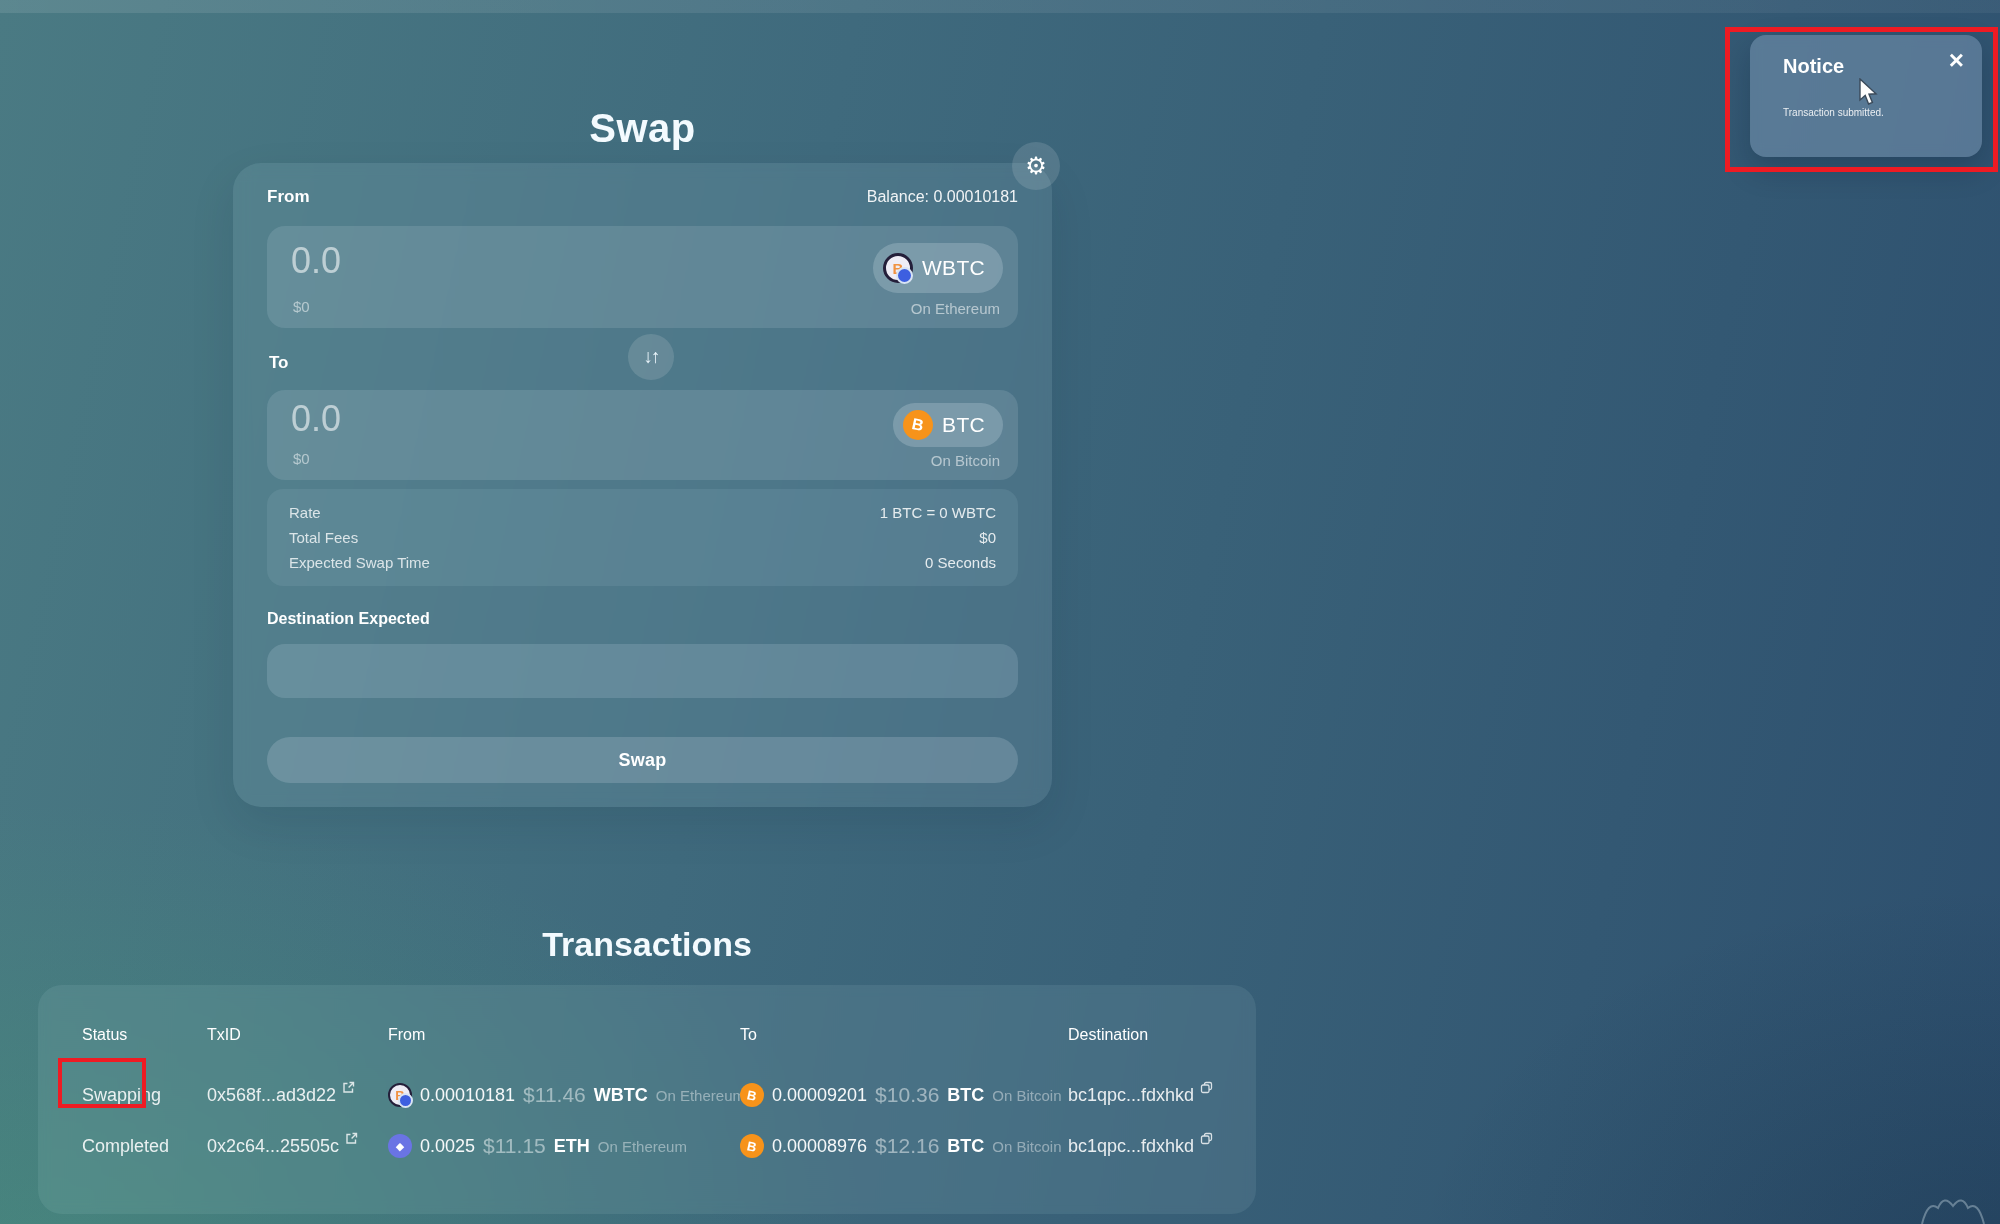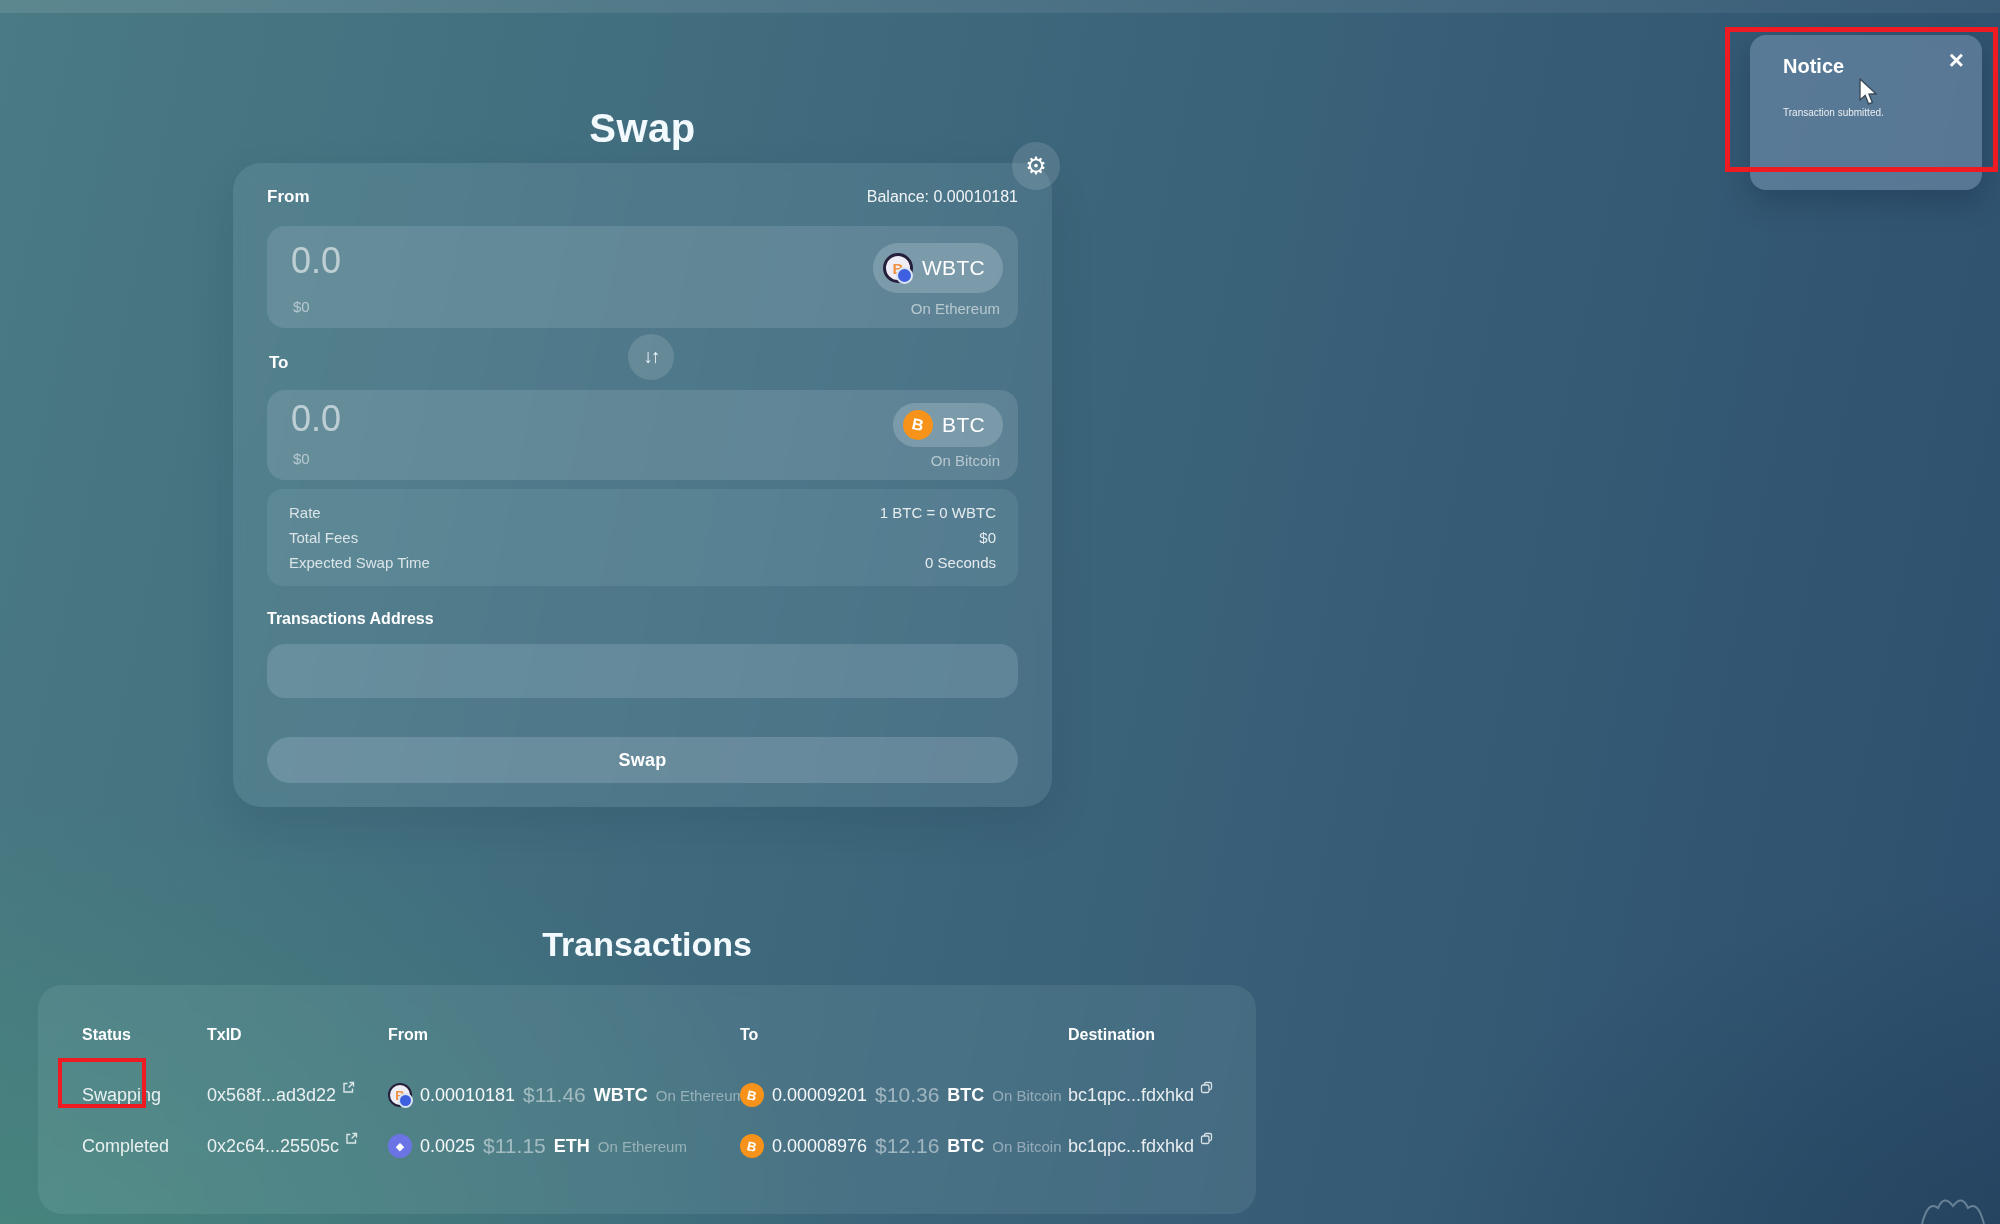--- a/index.html
+++ b/index.html
@@ -86,31 +86,31 @@
   
   .tx-title{position:absolute; left:38px; top:925px; width:1218px; text-align:center;
     font-size:34px; font-weight:700; color:#f3fafe;}
   .tx-card{position:absolute; left:38px; top:985px; width:1218px; height:229px; border-radius:24px;
     background:rgba(215,240,246,.09); backdrop-filter:blur(6px);}
   .tx-head{position:absolute; top:40px; left:0; right:0; height:20px;}
   .tx-row{position:absolute; left:0; right:0; height:32px;}
   .tx-row.r0{top:82px;} .tx-row.r1{top:133px;}
   .c{position:absolute; white-space:nowrap; display:flex; align-items:center; gap:8px; height:32px;}
   .c-status{left:44px;} .c-txid{left:169px;} .c-from{left:350px;} .c-to{left:702px;} .c-dest{left:1030px;}
-  .tx-head .c{font-size:16px; font-weight:700; color:#fff; height:20px;}
+  .tx-head .c{font-size:16px; font-weight:400; color:#fff; height:20px;}
   .tx-row .c{font-size:18px; color:rgba(255,255,255,.88);margin-top:12px;}
   .cell-amt{color:rgba(255,255,255,.95);}
   .cell-usd{color:rgba(255,255,255,.48); font-size:21px;}
   .cell-sym{font-weight:700; color:#fff;}
   .cell-net{color:rgba(255,255,255,.42); font-size:15px;}
   .link{cursor:pointer; display:flex; align-items:center; gap:6px; color:rgba(255,255,255,.88);}
   .sup-ic{position:relative; top:-8px; opacity:.8; cursor:pointer; line-height:0;}
 
   
-  .notice{position:absolute; left:1750px; top:35px; width:232px; height:155px; border-radius:16px;
+  .notice{position:absolute; left:1750px; top:35px; width:232px; height:122px; border-radius:16px;
     background:rgba(178,203,232,.30); backdrop-filter:blur(6px);
     box-shadow:0 12px 30px rgba(5,15,35,.22); z-index:5;}
   .notice-title{position:absolute; left:33px; top:20px; font-size:20px; font-weight:700; color:#fff;}
   .notice-close{position:absolute; right:18px; top:12px; background:none; border:none; color:#fff;
     font-size:26px; font-weight:700; cursor:pointer; line-height:1;}
   .notice-msg{position:absolute; left:33px; top:72px; font-size:10px; color:rgba(255,255,255,.88);}
 
   
   .red-box{position:absolute; border:5px solid #ee1b23; z-index:6; pointer-events:none;}
   .red-notice{left:1725px; top:27px; width:273px; height:145px;}
@@ -171,21 +171,21 @@
       <div class="rate-line">
         <span class="lbl">Total Fees</span>
         <span class="val">$0</span>
       </div>
       <div class="rate-line">
         <span class="lbl">Expected Swap Time</span>
         <span class="val">0 Seconds</span>
       </div>
     </div>
 
-    <div class="dest-label">Transactions Address</div>
+    <div class="dest-label">Destination Expected</div>
     <input class="dest-input" type="text" value="" style="">
 
     <button class="swap-btn">Swap</button>
   </div>
 
   <div class="tx-title">Transactions</div>
   <div class="tx-card">
     <div class="tx-head">
       <span class="c c-status">Status</span>
       <span class="c c-txid">TxID</span>

